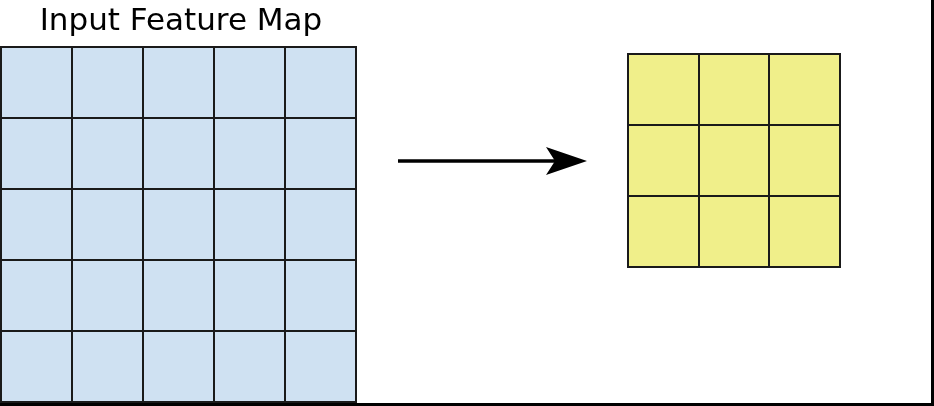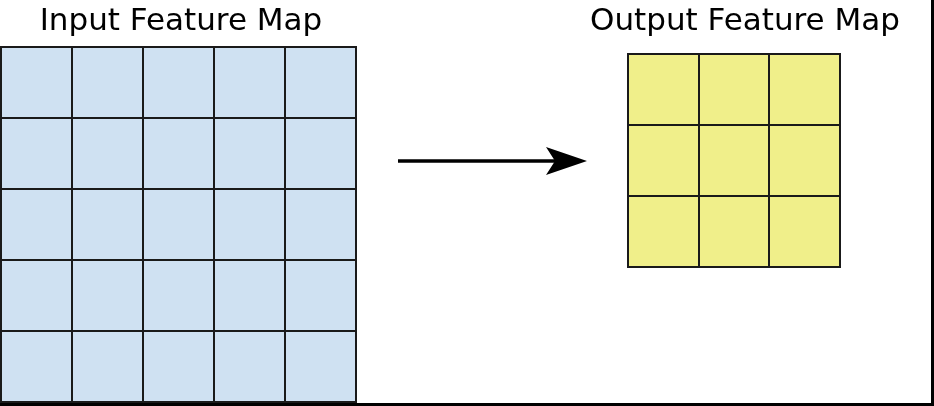--- a/index.html
+++ b/index.html
@@ -55,21 +55,20 @@
     height: 30px;
   }
 </style>
 </head>
 <body>
 
 <div class="stage" style="background: rgb(255, 255, 255); border-right: 3px solid rgb(0, 0, 0); border-bottom: 3px solid rgb(0, 0, 0);">
 
   <div class="map-title input-title">Input Feature Map</div>
 
-  <div class="map-title output-title">Output Feature Map</div>
 
   <div class="grid input-grid" id="input-grid" style="grid-template-columns: repeat(5, 1fr); grid-template-rows: repeat(5, 1fr); background: rgb(26, 26, 26);">
       <div style="background: rgb(207, 225, 242);"></div>
       <div style="background: rgb(207, 225, 242);"></div>
       <div style="background: rgb(207, 225, 242);"></div>
       <div style="background: rgb(207, 225, 242);"></div>
       <div style="background: rgb(207, 225, 242);"></div>
       <div style="background: rgb(207, 225, 242);"></div>
       <div style="background: rgb(207, 225, 242);"></div>
       <div style="background: rgb(207, 225, 242);"></div>

